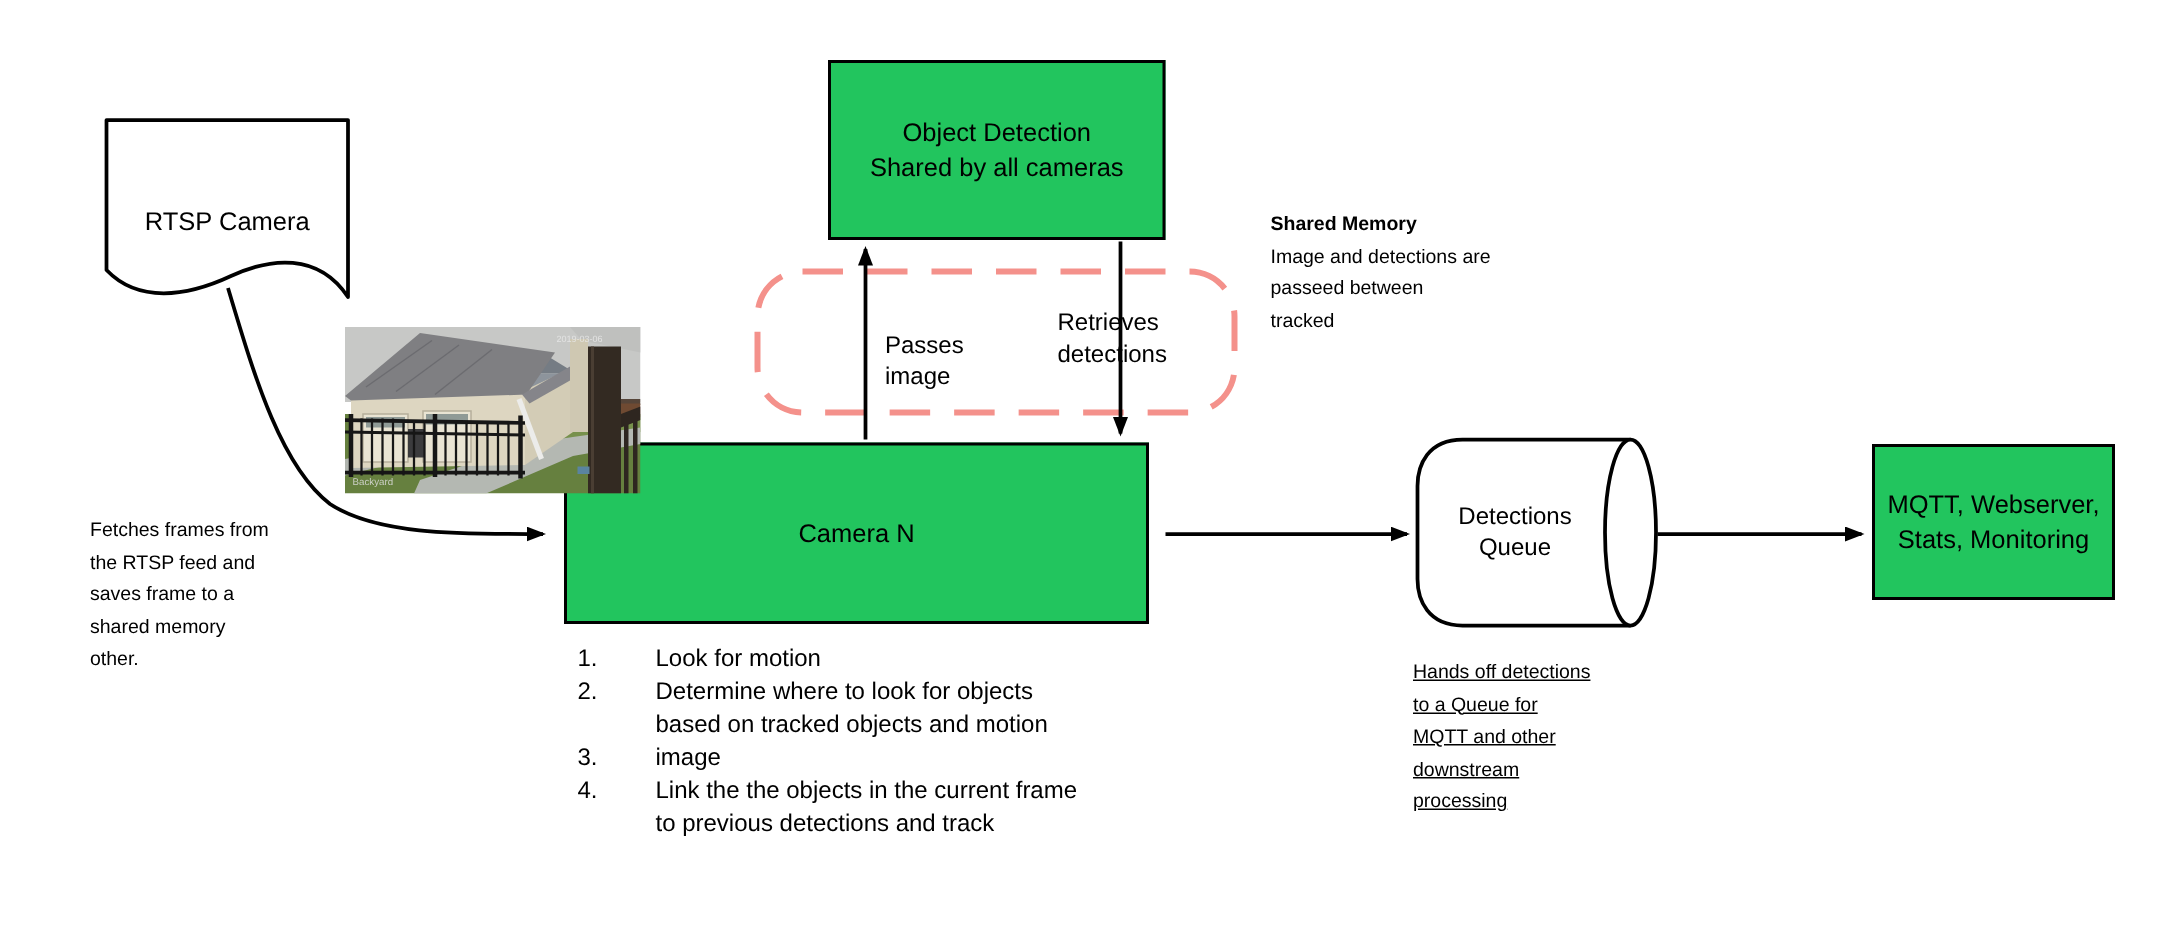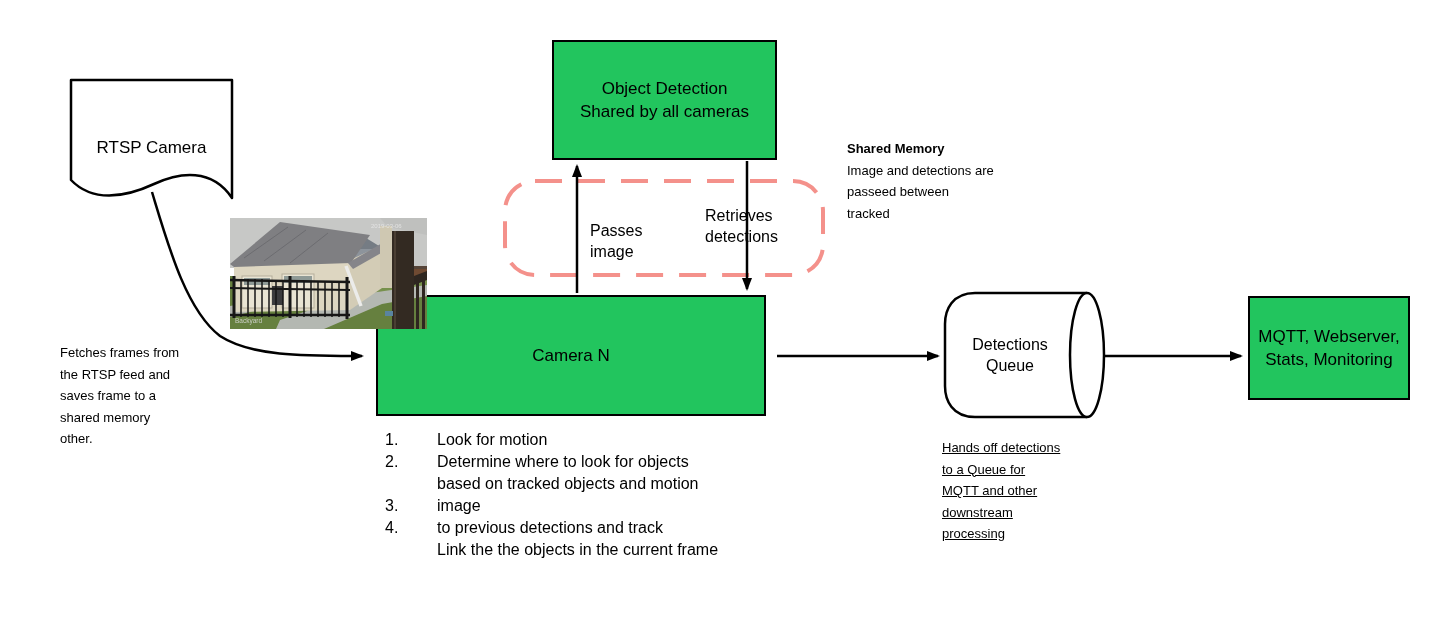--- a/index.html
+++ b/index.html
@@ -147,22 +147,22 @@
     </div>
     <div class="step">
       <div class="step-num">3.</div>
       <div class="step-text">
         <div class="line">image</div>
       </div>
     </div>
     <div class="step">
       <div class="step-num">4.</div>
       <div class="step-text">
+        <div class="line">Link the the objects in the current frame</div>
         <div class="line">to previous detections and track</div>
-        <div class="line">Link the the objects in the current frame</div>
       </div>
     </div>
   </div>
 
   <div class="snapshot">
     <svg width="197" height="111" viewBox="0 0 197 111" preserveAspectRatio="none">
 
       <rect x="0" y="0" width="197" height="50" fill="#c7c8c6"></rect>
 
       <g>

